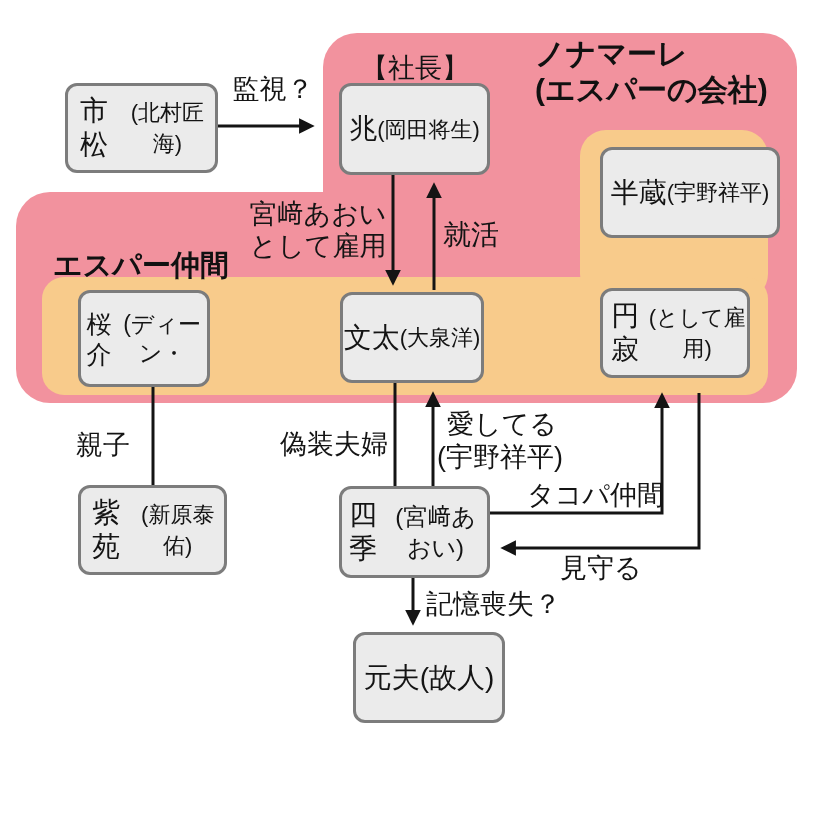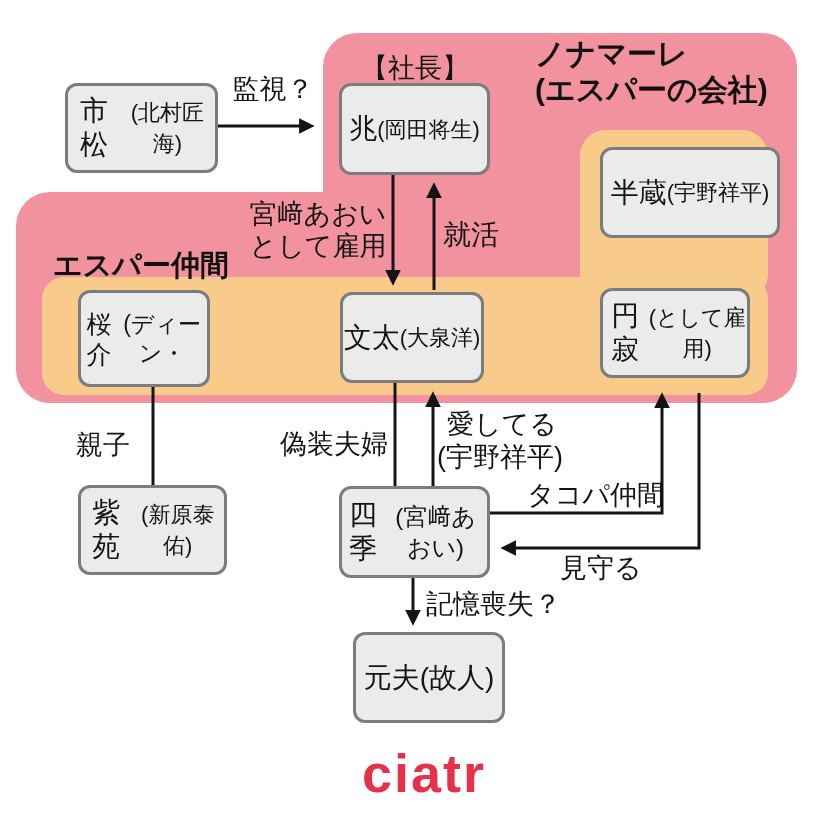--- a/index.html
+++ b/index.html
@@ -164,15 +164,14 @@
 
   <div class="lbl" style="left:447px; top:408px;">愛してる</div>
   <div class="lbl" style="left:437px; top:441px;">(宇野祥平)</div>
 
   <div class="lbl" style="left:527px; top:479px;">タコパ仲間</div>
 
   <div class="lbl" style="left:560px; top:552px;">見守る</div>
 
   <div class="lbl" style="left:426px; top:588px;">記憶喪失？</div>
 
-  <div class="logo">ciatr</div>
 
 </div>
 
 </body></html>

